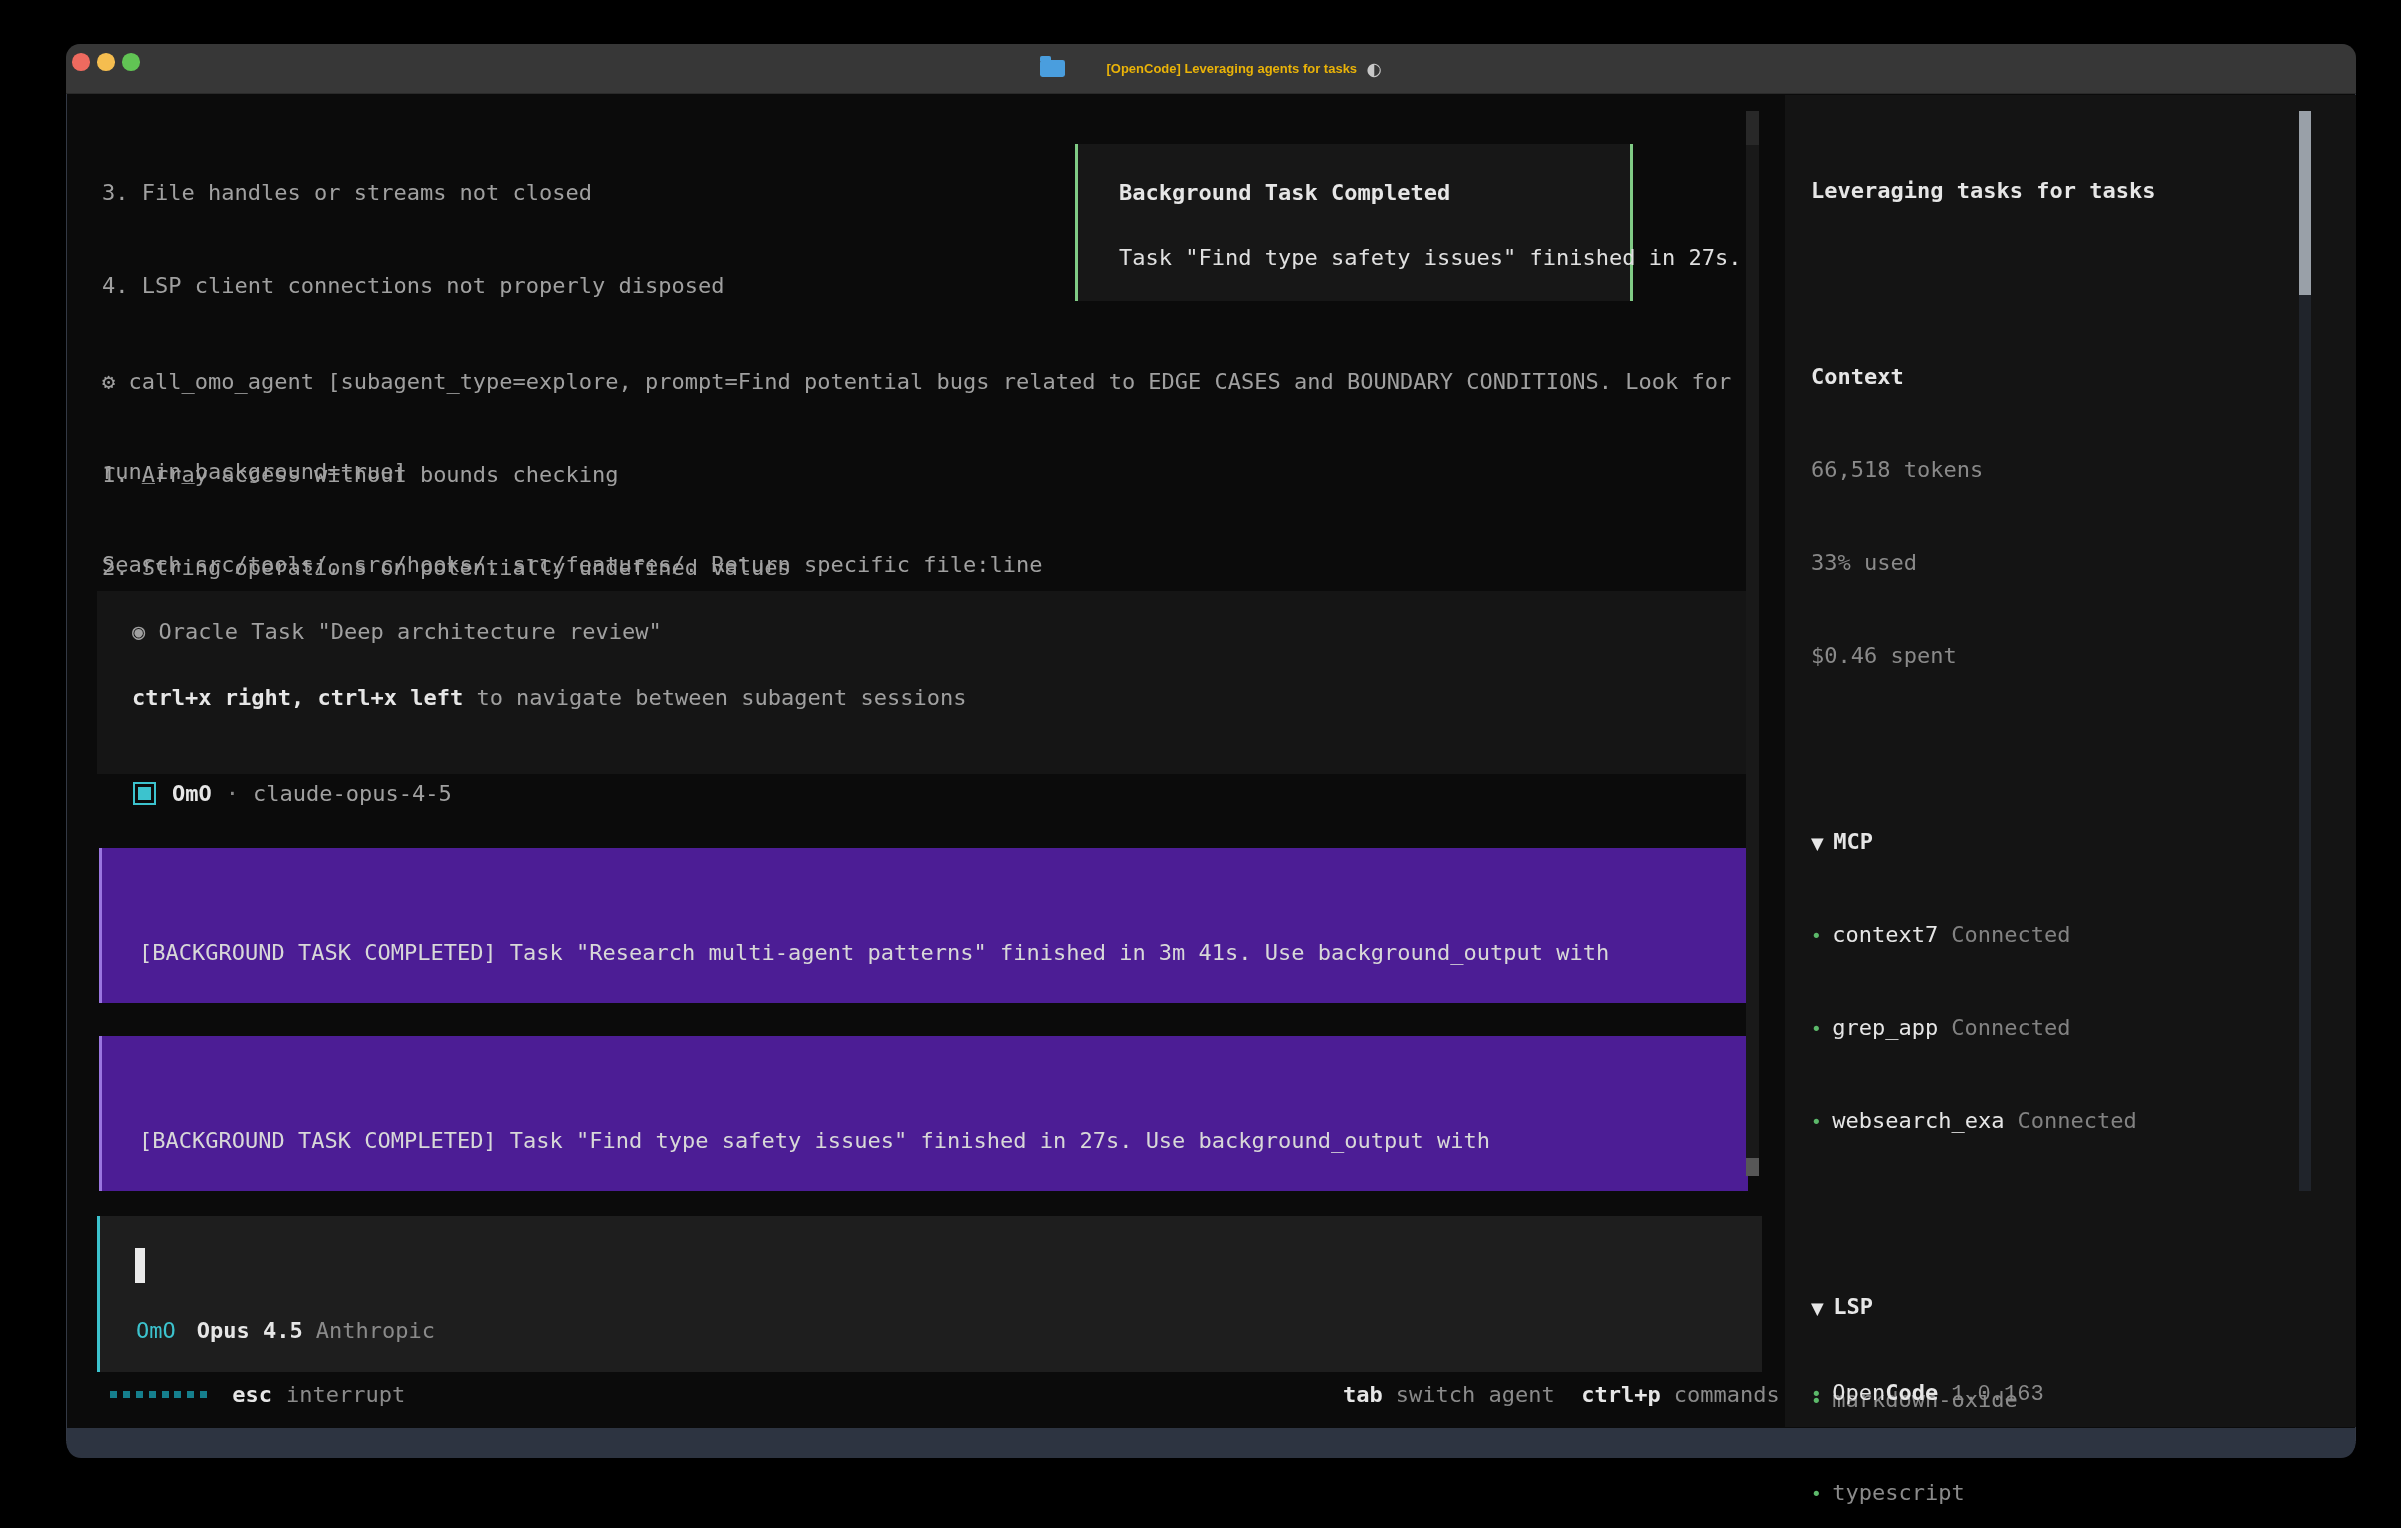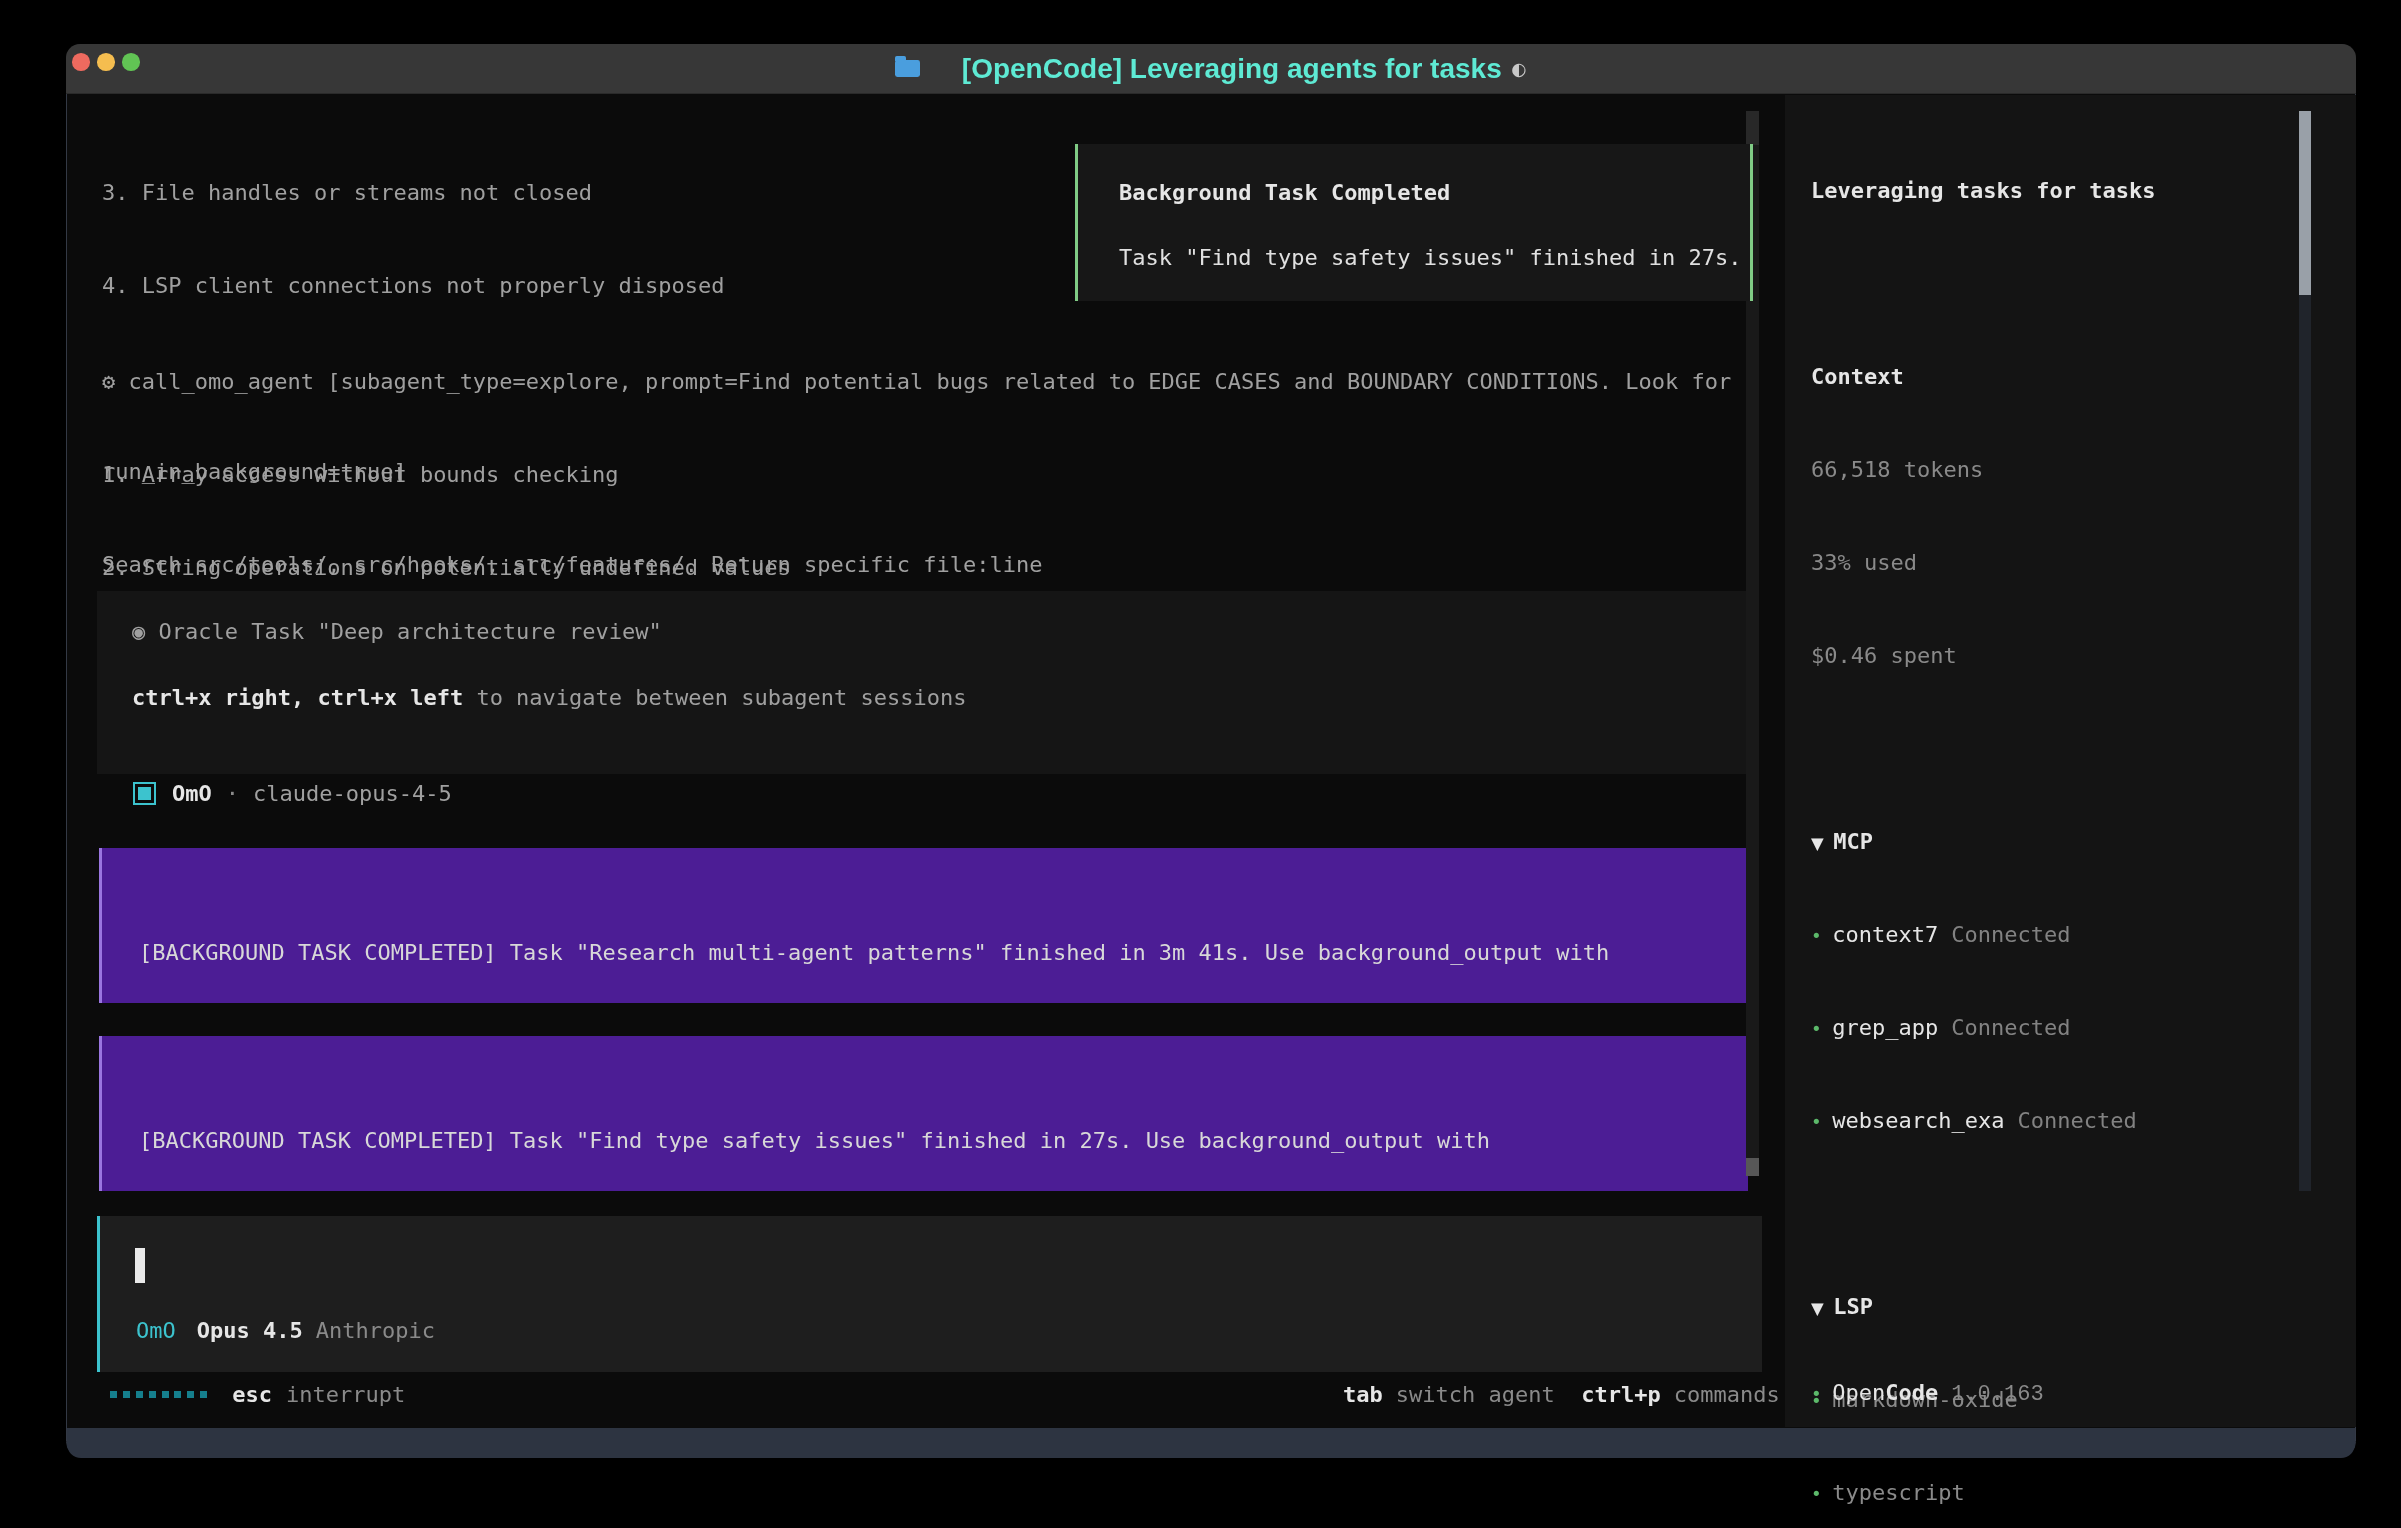--- a/index.html
+++ b/index.html
@@ -19,28 +19,28 @@
             border:1.2px solid #333945; border-radius:15.4px; }
   .titlebar { left:66px; top:44px; width:2290px; height:50px; background:#373737;
               border-radius:14px 14px 0 0; border-bottom:1.2px solid #2a2a2a;
               display:flex; align-items:center; justify-content:center; }
   .tl { width:17.7px; height:17.7px; border-radius:50%; top:53px; }
   .title-row { display:flex; align-items:center; gap:9.5px;
                font-family:"Liberation Sans",sans-serif; }
   .folder-icon { width:25px; height:17.7px; background:#4a9ede; border-radius:2.4px; position:relative; }
   .folder-icon::before { content:""; position:absolute; top:-3.5px; left:0; width:10.6px; height:4.7px;
                          background:#4a9ede; border-radius:1.8px 1.8px 0 0; }
-  .win-title { font-size:28px; font-weight:bold; color:#5eead4;margin-left:32px; }
+  .win-title { font-size:13px; font-weight:bold; color:#eab308;margin-left:32px; }
   .win-progress { font-size:17.7px; color:#c8c8c8; font-family:"DejaVu Sans",sans-serif; }
   .bottom-strip { left:67px; top:1428px; width:2288px; height:29.5px; background:#2d3441;
                   border-radius:0 0 14px 14px; }
   .sidebar-bg { left:1785px; top:95px; width:571px; height:1332px; background:#141414; }
 
   
-  .toast { left:1075px; top:144px; width:678px; height:157px; background:#171717;
+  .toast { left:1075px; top:144px; width:558px; height:157px; background:#171717;
            border-left:3px solid #80cb85; border-right:3px solid #80cb85; z-index:5; }
 
   
   .oracle-panel { left:97px; top:591px; width:1652px; height:183px; background:#151515; }
   .task-block { width:1649px; height:155px; background:#4c1d95; border-left:3.5px solid #9a76e0; }
   .input-panel { left:97px; top:1216px; width:1665px; height:156px; background:#1e1e1e;
                  border-left:3px solid #3cc3ce; }
   .cursor { left:135px; top:1248px; width:10px; height:35px; background:#eaeaea; }
 
   .badge { display:inline-block; background:#a98ae6; color:#241d38; font-weight:bold;

